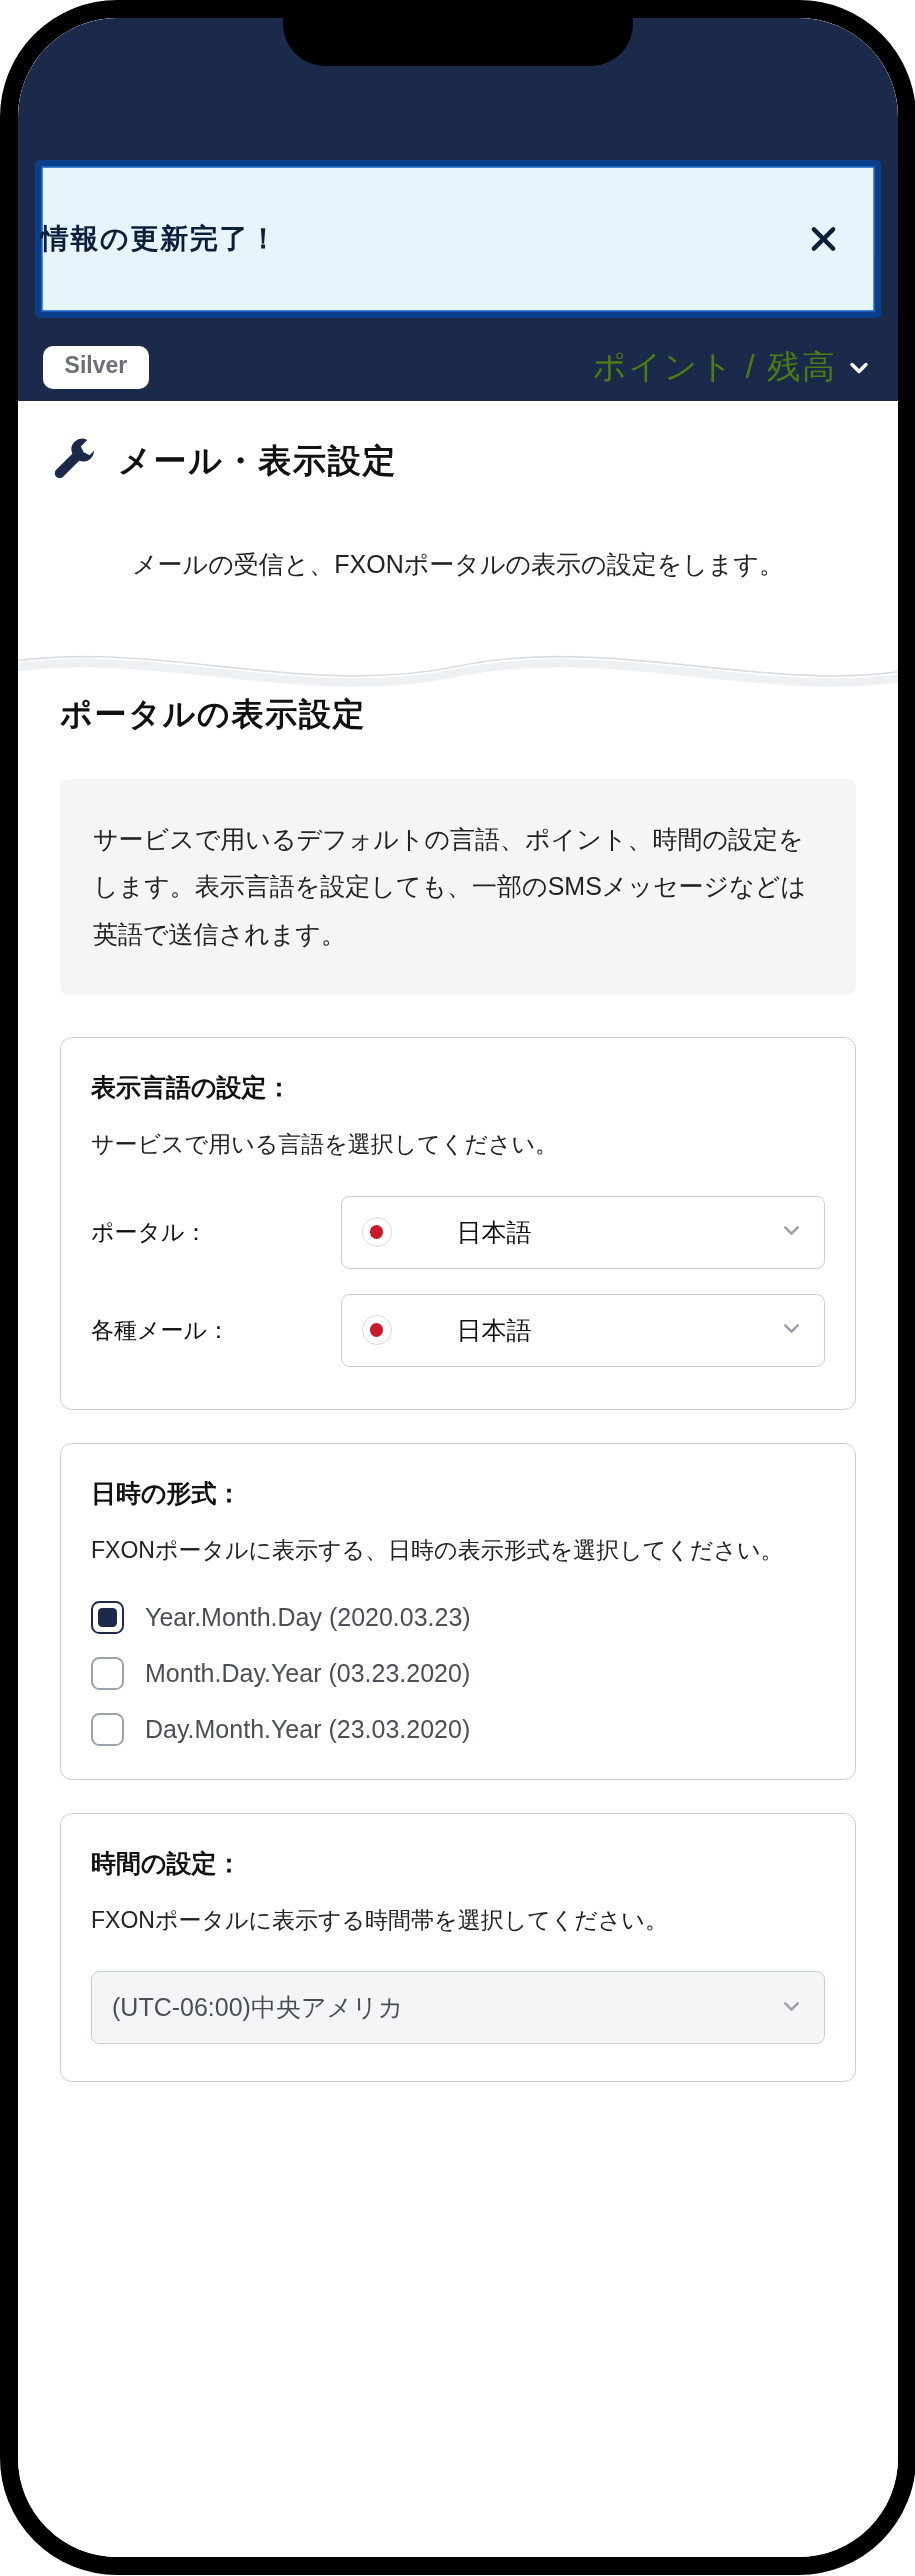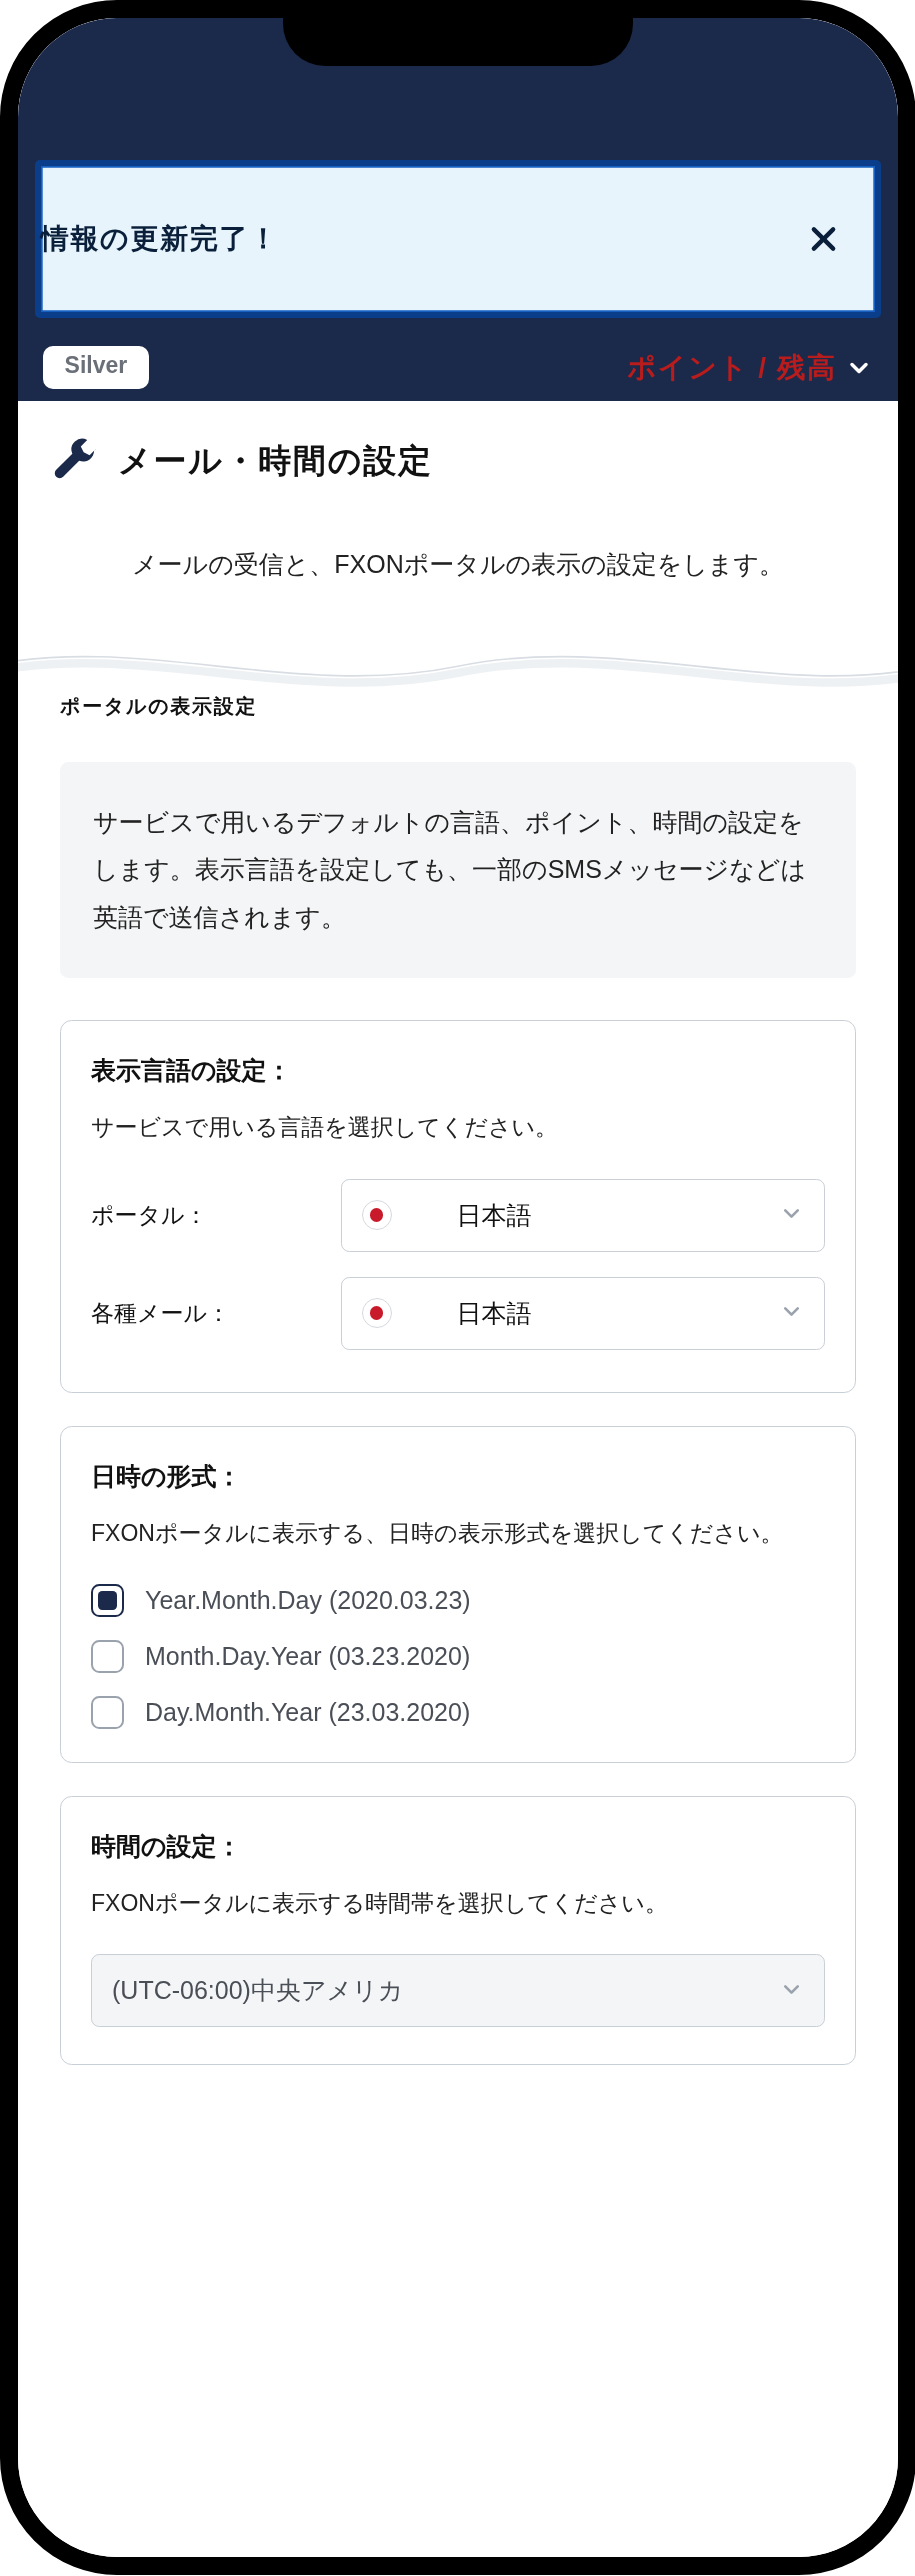--- a/index.html
+++ b/index.html
@@ -102,23 +102,23 @@
   .tier-badge {
     background: #fff;
     color: #6a6f78;
     border-radius: 10px;
     padding: 8.3px 21.6px 11.7px;
     font-size: 23px;
     font-weight: 600;
     line-height: 1;
   }
   .points {
-    color: #b91c1c;
-    font-size: 28px;
-    font-weight: 700;
+    color: #4d7c0f;
+    font-size: 33px;
+    font-weight: 400;
     letter-spacing: 1.7px;
     display: flex;
     align-items: center;
     gap: 8.3px;
   }
   .points svg { width: 28px; height: 28px; }
 
   
   .section-head {
     position: absolute;
@@ -160,21 +160,21 @@
   .wave svg { width: 100%; height: 100%; }
 
   
   .content {
     position: absolute;
     top: 658px;
     left: 0; right: 0;
     padding: 16.7px 42px 33px;
   }
   .content h2 {
-    font-size: 20px;
+    font-size: 32px;
     font-weight: 800;
     color: #111;
     letter-spacing: 1.7px;
     margin-bottom: 42px;
   }
 
   .info-box {
     background: #f4f5f6;
     border-radius: 8.3px;
     padding: 37px 33px;
@@ -311,21 +311,21 @@
           <svg viewBox="0 0 24 24" fill="none" stroke="#fff" stroke-width="3" stroke-linecap="round" stroke-linejoin="round">
             <polyline points="6 9 12 15 18 9"></polyline>
           </svg>
         </span>
       </div>
 
       <div class="section-head">
         <svg class="wrench" viewBox="0 0 24 24" fill="#1b2a4a">
           <path d="M22 6.5a5.5 5.5 0 0 1-7.6 5.07L6.2 19.8a2.5 2.5 0 0 1-3.54-3.54l8.23-8.23A5.5 5.5 0 0 1 18.5 1l-3.3 3.3 1.5 3 3 1.5L23 5.5c-.2.33-.5.67-1 1z"></path>
         </svg>
-        <h1>メール・時間の設定</h1>
+        <h1>メール・表示設定</h1>
       </div>
 
       <div class="section-desc">メールの受信と、FXONポータルの表示の設定をします。</div>
 
       <div class="wave">
         <svg viewBox="0 0 1100 80" preserveAspectRatio="none">
           <path d="M0,48 C180,8 360,88 550,48 C740,8 920,88 1100,48 L1100,0 L0,0 Z" fill="#ffffff"></path>
           <path d="M0,48 C180,8 360,88 550,48 C740,8 920,88 1100,48" fill="none" stroke="#d8dde3" stroke-width="2"></path>
           <path d="M0,56 C180,16 360,96 550,56 C740,16 920,96 1100,56" fill="none" stroke="#eef1f4" stroke-width="10"></path>
         </svg>

